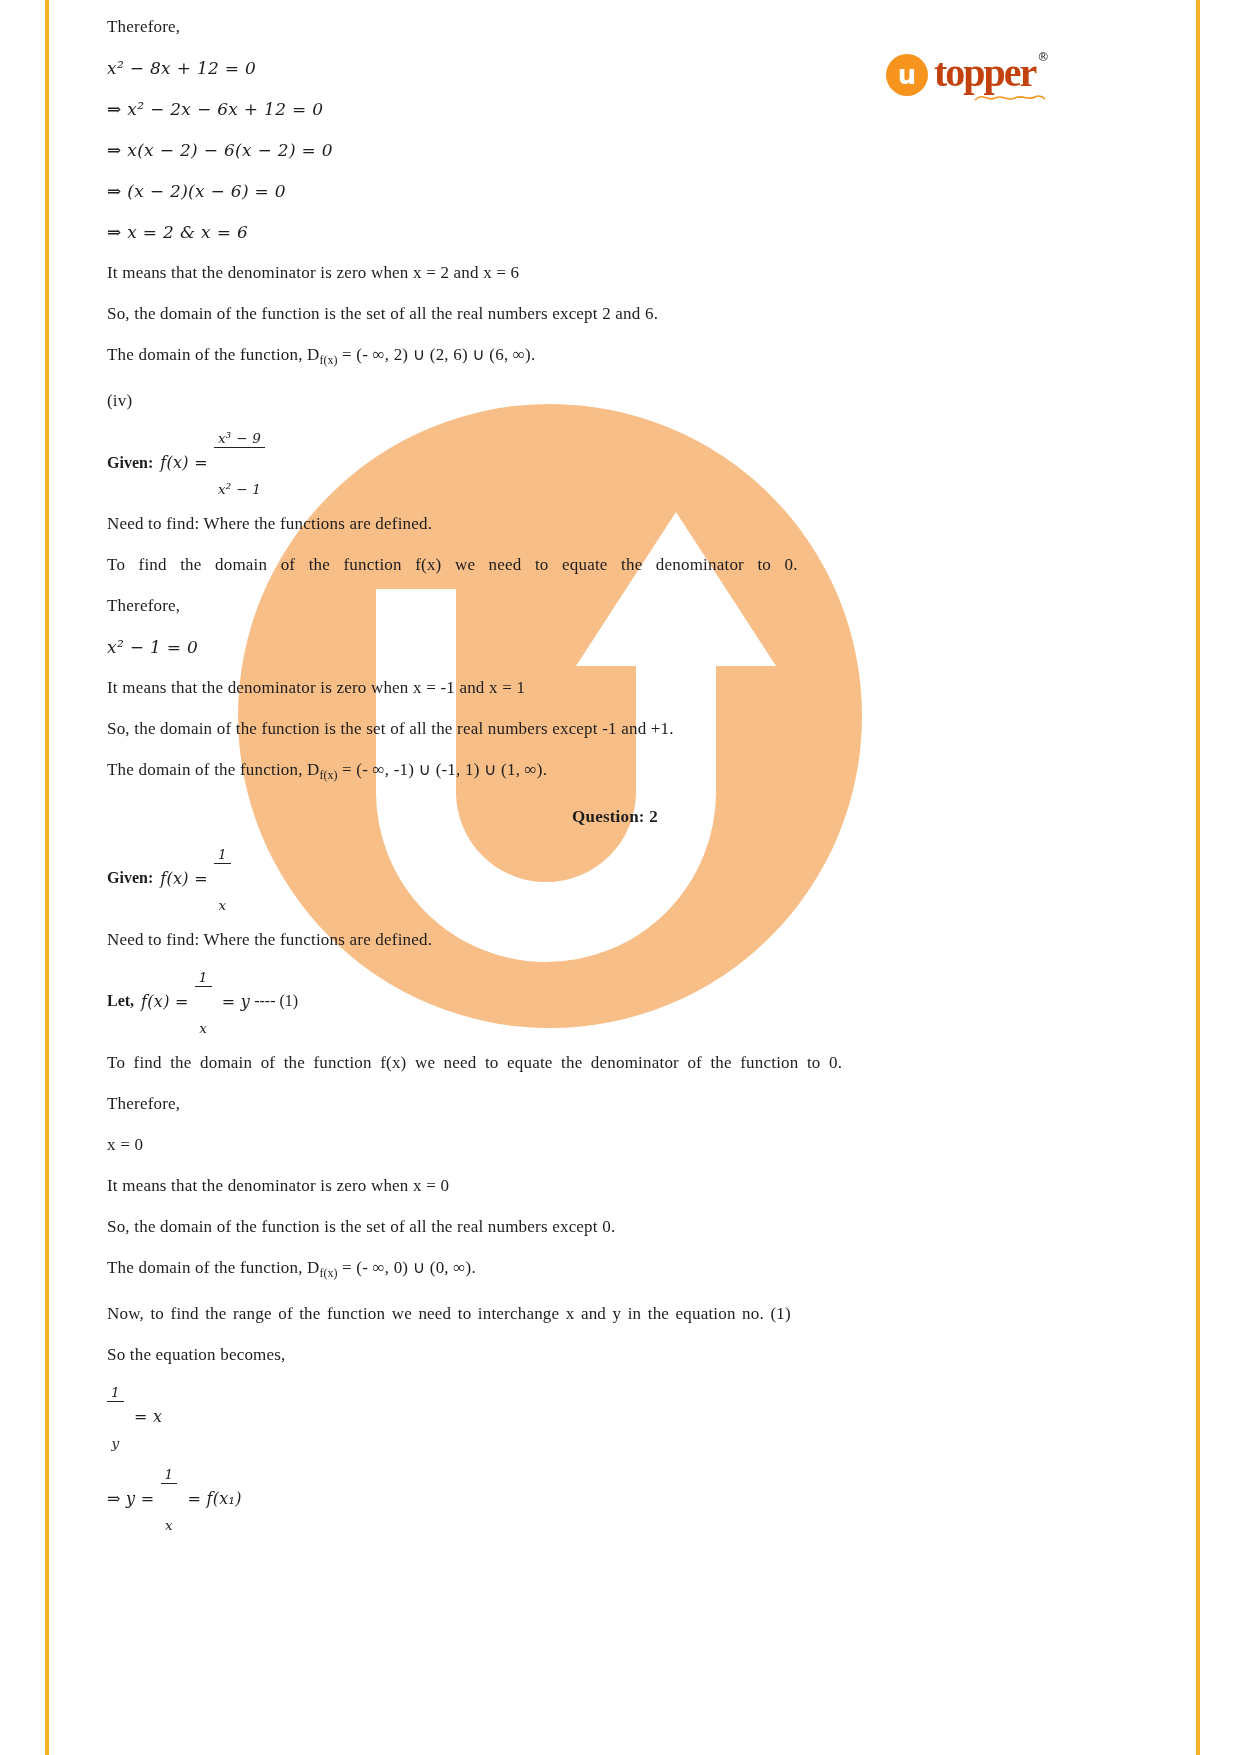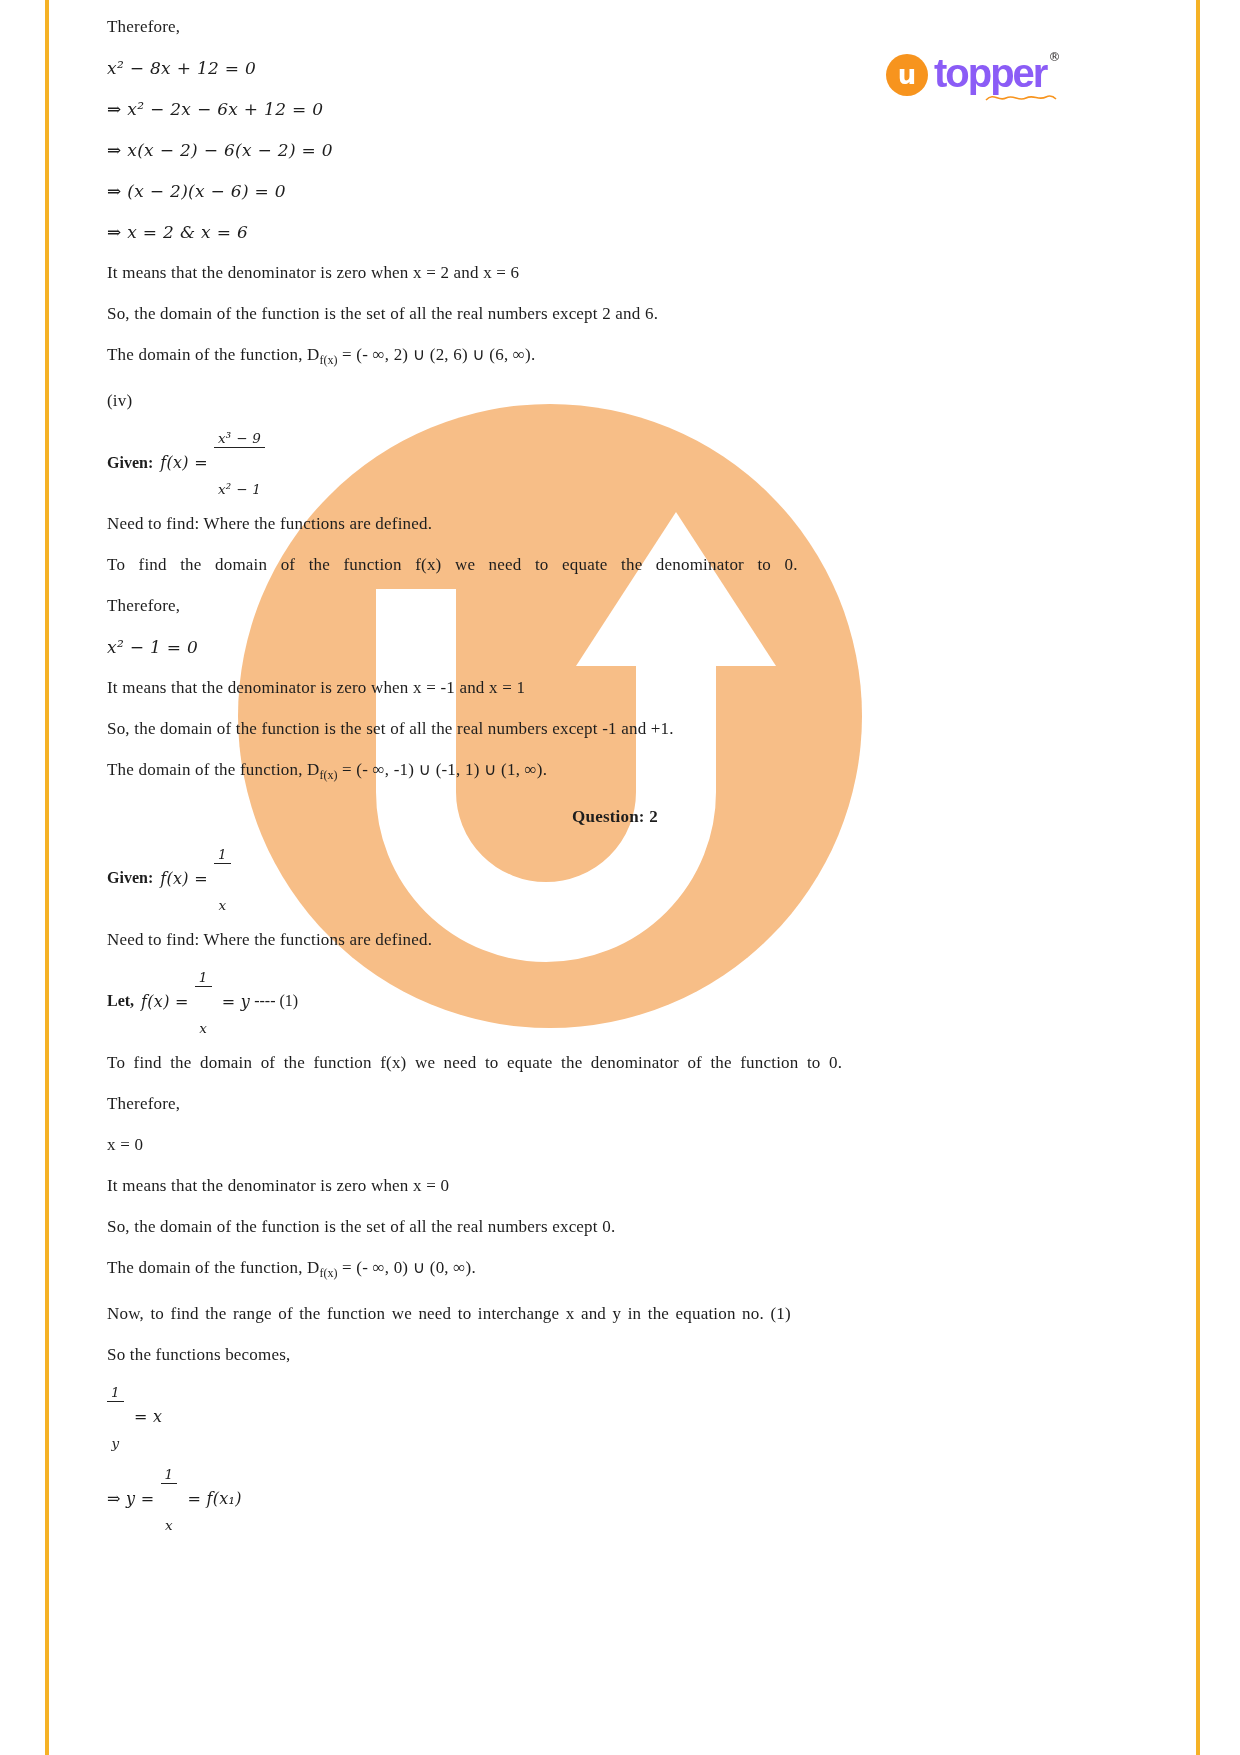--- a/index.html
+++ b/index.html
@@ -23,22 +23,22 @@
   .logo { position:absolute; top:52px; left:886px; z-index:3; display:flex; align-items:flex-start; }
   .logo-circle {
     width:42px; height:42px; border-radius:50%;
     background:#f7941e; color:#ffffff;
     display:flex; align-items:center; justify-content:center;
     font-family:"DejaVu Sans", sans-serif; font-weight:bold; font-size:26px;
     margin-right:6px; margin-top:2px;
   }
   .logo-wordmark { position:relative; }
   .logo-brand {
-    font-family:Liberation Sans, sans-serif; font-weight:bold;
-    font-size:40px; line-height:42px; color:#8b5cf6; letter-spacing:-2px;
+    font-family:Liberation Serif, serif; font-weight:bold;
+    font-size:40px; line-height:42px; color:#c2410c; letter-spacing:-2px;
   }
   .logo-reg { font-family:"DejaVu Sans", sans-serif; font-size:12px; color:#231f20; vertical-align:top; position:relative; top:-2px; left:2px; font-weight:normal;}
   .logo-flourish { position:absolute; right:0; bottom:-12px; }
 
   
   .page-content { position:absolute; left:107px; top:14px; width:1016px; z-index:2; }
   p { margin:0 0 15px 0; font-size:17px; line-height:26px; letter-spacing:0.2px;font-family:Liberation Serif, serif; }
   .math { font-family:"DejaVu Serif", serif; font-style:italic; letter-spacing:0.3px; }
   p.math { font-size:17px; }
   .bold { font-weight:bold;text-align:center; }
@@ -146,21 +146,21 @@
 
   <p class="spread-med">To find the domain of the function f(x) we need to equate the denominator of the function to 0.</p>
   <p>Therefore,</p>
   <p>x = 0</p>
   <p>It means that the denominator is zero when x = 0</p>
   <p>So, the domain of the function is the set of all the real numbers except 0.</p>
 
   <p><span>The domain of the function, D</span><sub class="dsub">f(x)</sub><span> = (- ∞, 0) ∪ (0, ∞).</span></p>
 
   <p class="spread-sm">Now, to find the range of the function we need to interchange x and y in the equation no. (1)</p>
-  <p>So the functions becomes,</p>
+  <p>So the equation becomes,</p>
 
   <div class="fracline">
     <span class="frac math" style="margin-left:0;">
       <span class="num">1</span>
       <span class="den">y</span>
     </span>
     <span class="math after">= x</span>
   </div>
 
   <div class="fracline">

